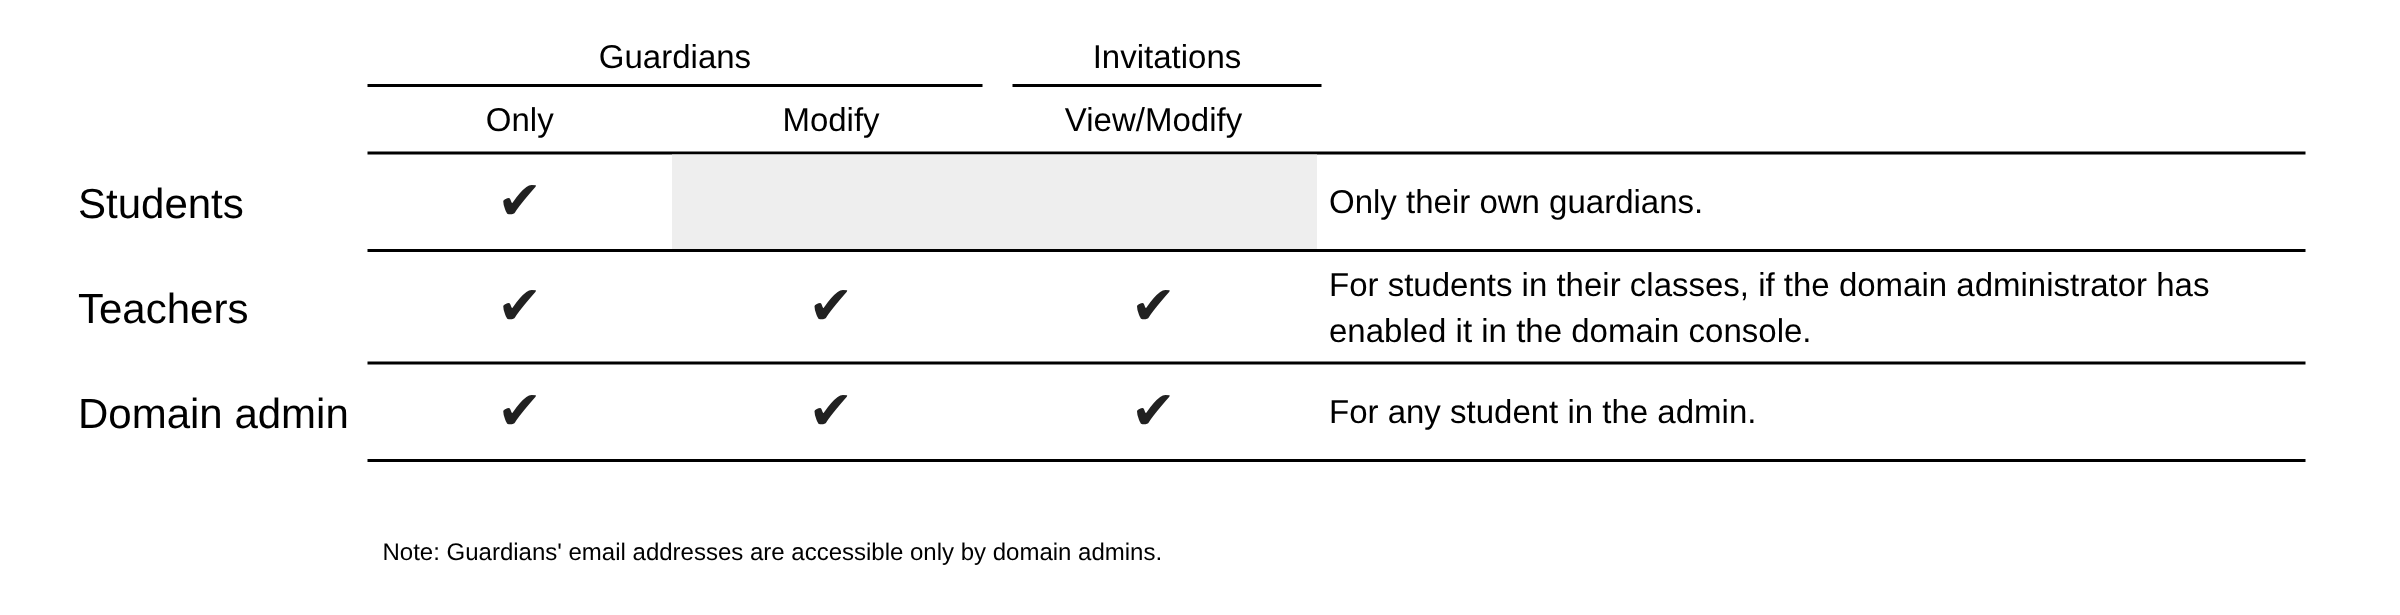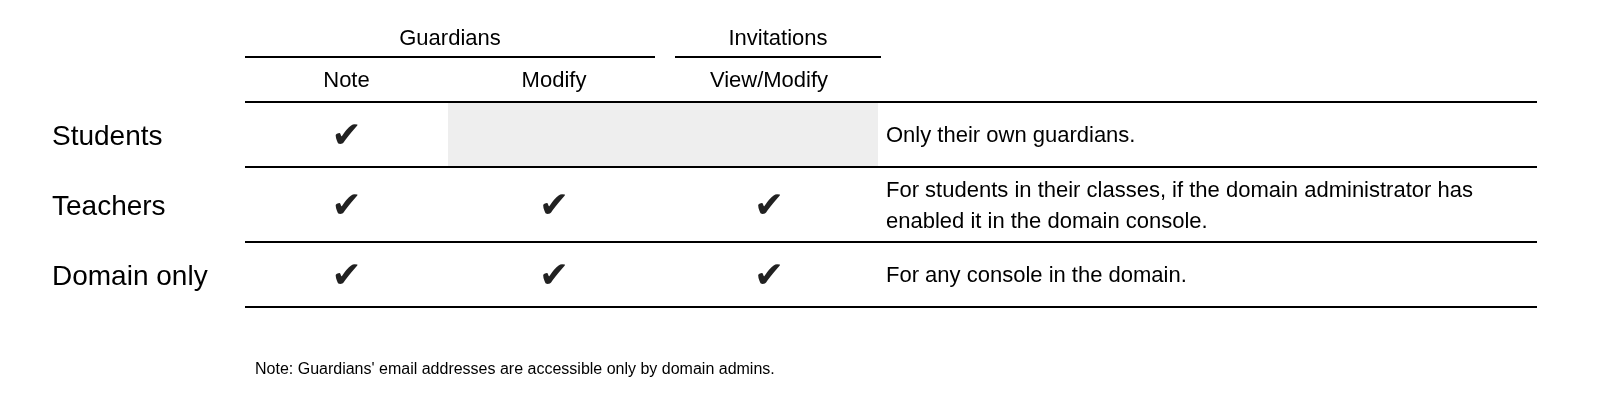--- a/index.html
+++ b/index.html
@@ -109,21 +109,21 @@
       </div>
       <div class="group-gap"></div>
       <div class="group g-invitations">
         <span>Invitations</span>
       </div>
     </div>
 
     <div class="row rh2">
       <div class="c-label"></div>
       <div class="span-cols">
-        <div class="c-view hdr-cell">Note</div>
+        <div class="c-view hdr-cell">Only</div>
         <div class="c-modify hdr-cell">Modify</div>
         <div class="c-vm hdr-cell">View/Modify</div>
         <div class="c-note"></div>
       </div>
     </div>
 
     <div class="row r-students">
       <div class="c-label">Students</div>
       <div class="span-cols">
         <div class="c-view check">✔</div>
@@ -137,25 +137,25 @@
       <div class="c-label">Teachers</div>
       <div class="span-cols">
         <div class="c-view check">✔</div>
         <div class="c-modify check">✔</div>
         <div class="c-vm check">✔</div>
         <div class="c-note">For students in their classes, if the domain administrator has enabled it in the domain console.</div>
       </div>
     </div>
 
     <div class="row r-domain">
-      <div class="c-label">Domain only</div>
+      <div class="c-label">Domain admin</div>
       <div class="span-cols">
         <div class="c-view check">✔</div>
         <div class="c-modify check">✔</div>
         <div class="c-vm check">✔</div>
-        <div class="c-note">For any console in the domain.</div>
+        <div class="c-note">For any student in the admin.</div>
       </div>
     </div>
 
   </div>
 
   <div class="footnote">Note: Guardians' email addresses are accessible only by domain admins.</div>
 </div>
 
 </body></html>

